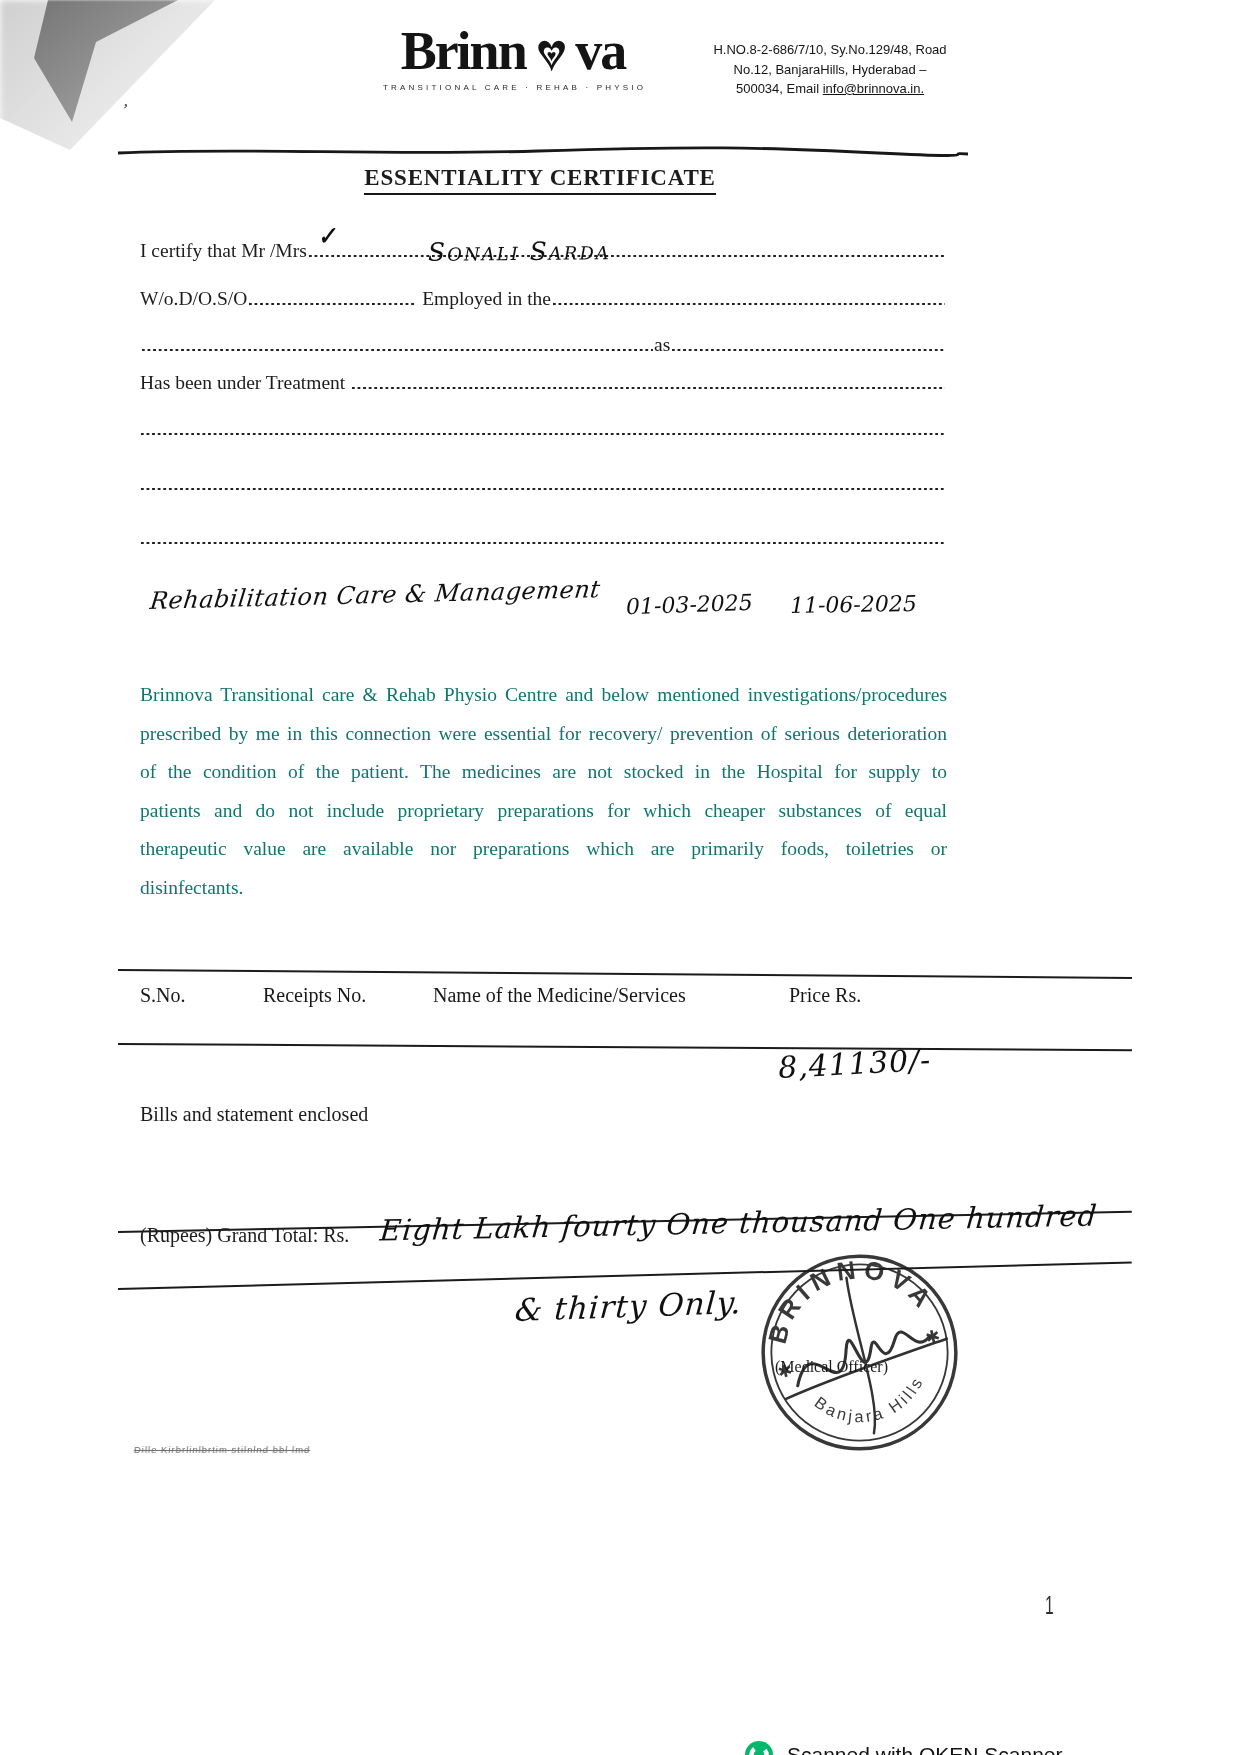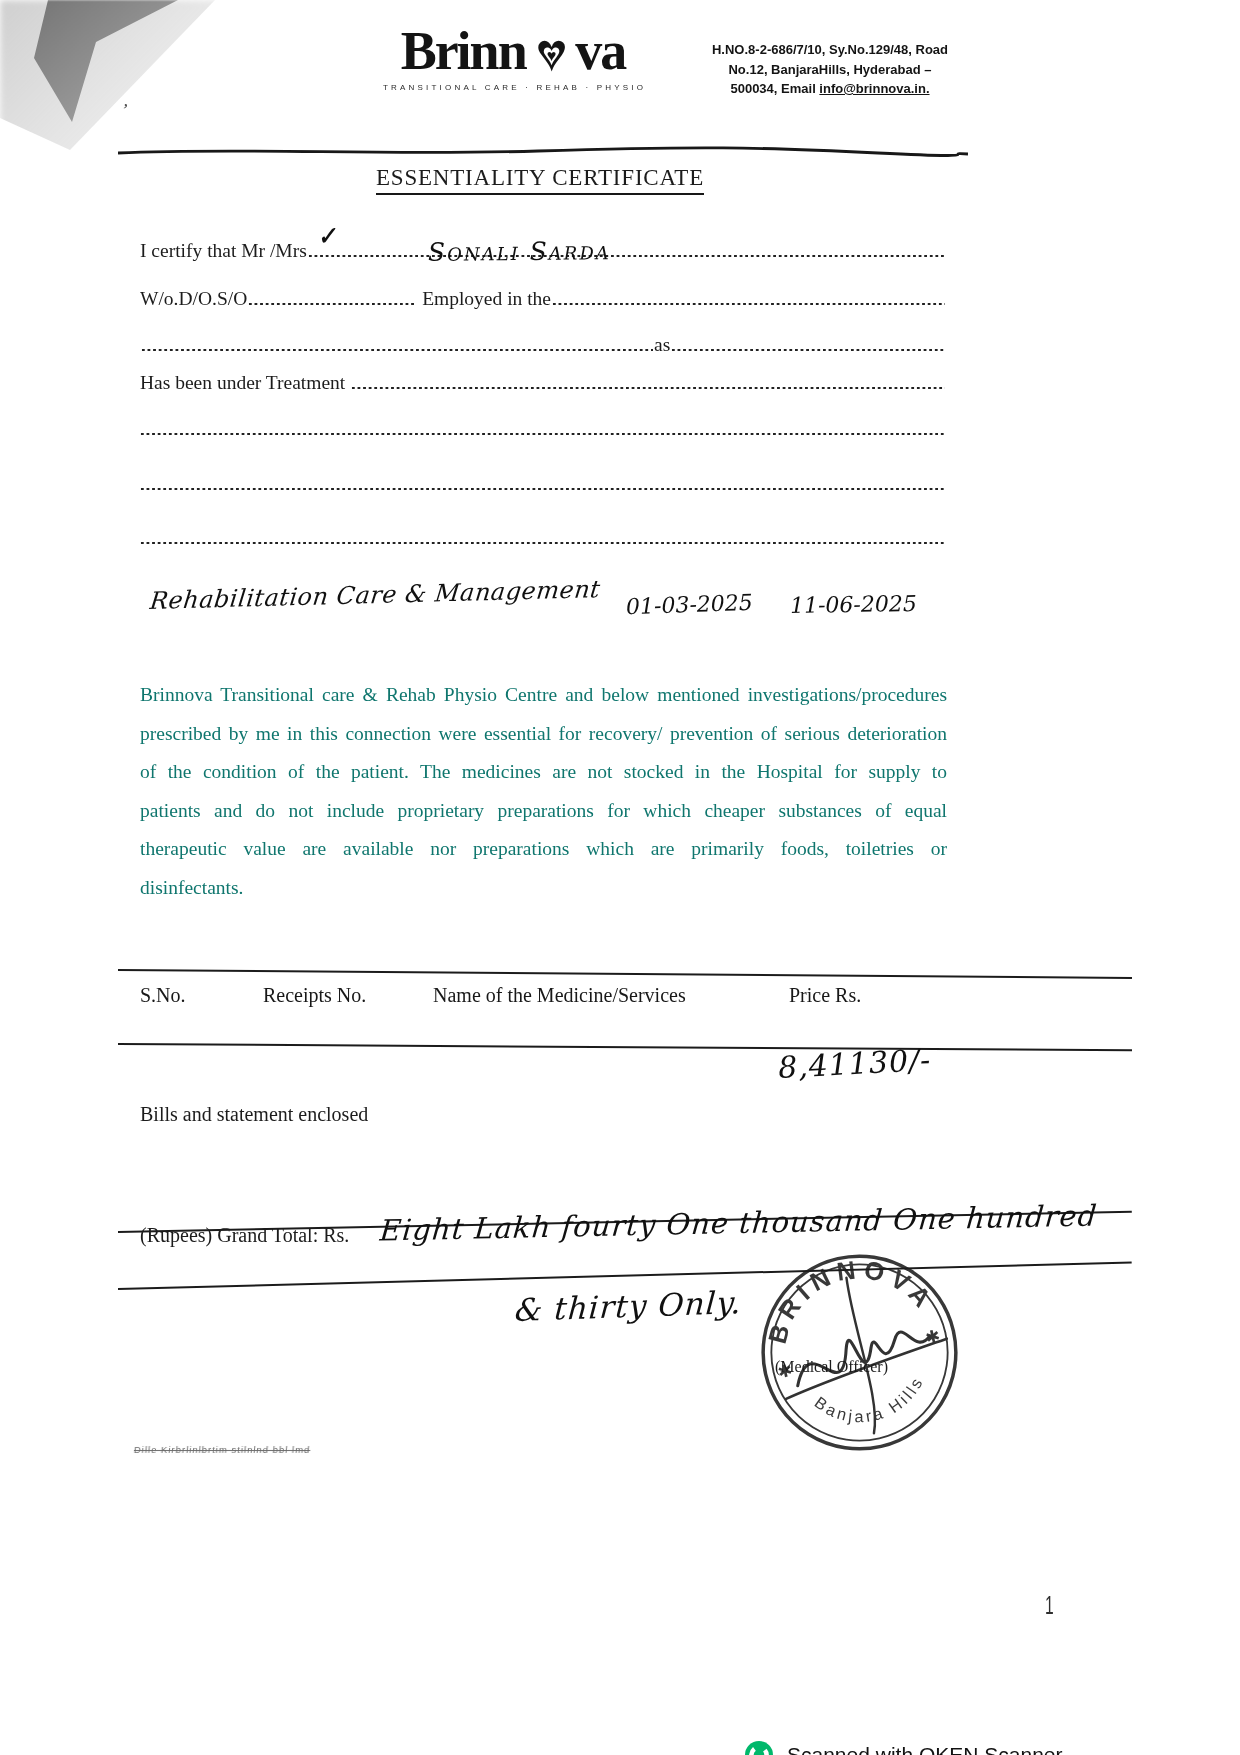--- a/index.html
+++ b/index.html
@@ -17,27 +17,27 @@
   .logo{position:absolute;left:383px;top:24px;width:260px;text-align:center;}
   .logo-text{font-family:Liberation Serif, serif;font-weight:800;
       font-size:54px;letter-spacing:-2px;color:#141414;line-height:1;}
   .heart{display:inline-block;position:relative;width:.92em;text-align:center;vertical-align:-2px;}
   .heart .h1{color:#141414;}
   .heart .h2{position:absolute;left:50%;top:54%;transform:translate(-50%,-50%);font-size:.58em;color:#fff;}
   .heart .h3{position:absolute;left:50%;top:55%;transform:translate(-50%,-50%);font-size:.3em;color:#141414;}
   .tagline{margin-top:3px;font-family:"Liberation Sans",sans-serif;font-weight:400;
       font-size:8px;letter-spacing:3.2px;color:#2a2a2a;white-space:nowrap;}
   .address{position:absolute;left:698px;top:40px;width:264px;text-align:center;
-      font-family:"Liberation Sans","DejaVu Sans",sans-serif;font-weight:700;font-size:13px;
+      font-family:"Liberation Sans","DejaVu Sans",sans-serif;font-weight:400;font-size:13px;
       line-height:19.5px;color:#141414;}
   .address .email{text-decoration:underline;}
   .divider{position:absolute;left:118px;top:144px;}
   
   .title-wrap{position:absolute;left:0;top:165px;width:1080px;text-align:center;}
-  .title{display:inline-block;font-size:23px;font-weight:400;letter-spacing:.8px;
+  .title{display:inline-block;font-size:23px;font-weight:700;letter-spacing:.8px;
       border-bottom:2.6px solid #181818;padding-bottom:2px;}
   
   .frow{position:absolute;left:140px;width:806px;display:flex;align-items:flex-end;
       font-size:19.5px;color:#1c1c1c;}
   .frow .t{white-space:pre;}
   .dots{flex:1 1 auto;height:4px;margin:0 1px 4px 1px;
       background-image:radial-gradient(circle at 2.2px 2px,#212121 1.2px,transparent 1.5px);
       background-size:5.6px 4px;background-repeat:repeat-x;background-position:left bottom;}
   .dots.fx515{flex:0 0 512px;}
   .dots.fx170{flex:0 0 168px;}

